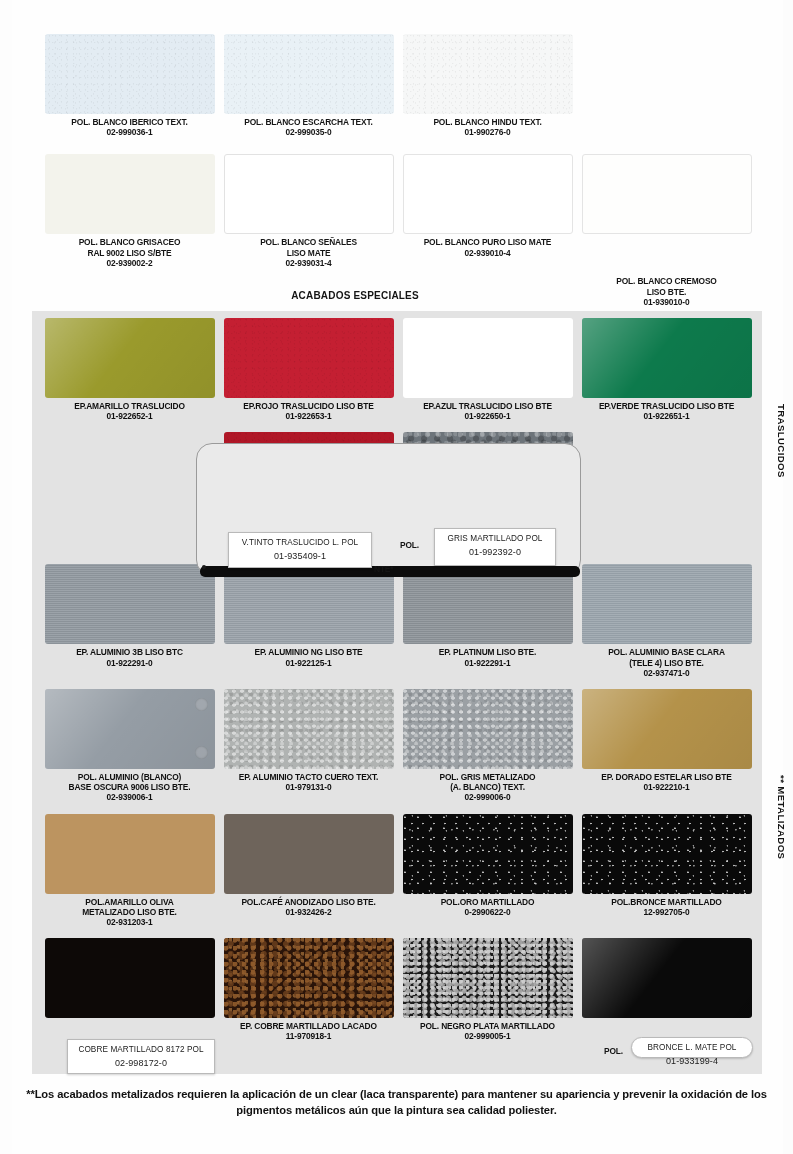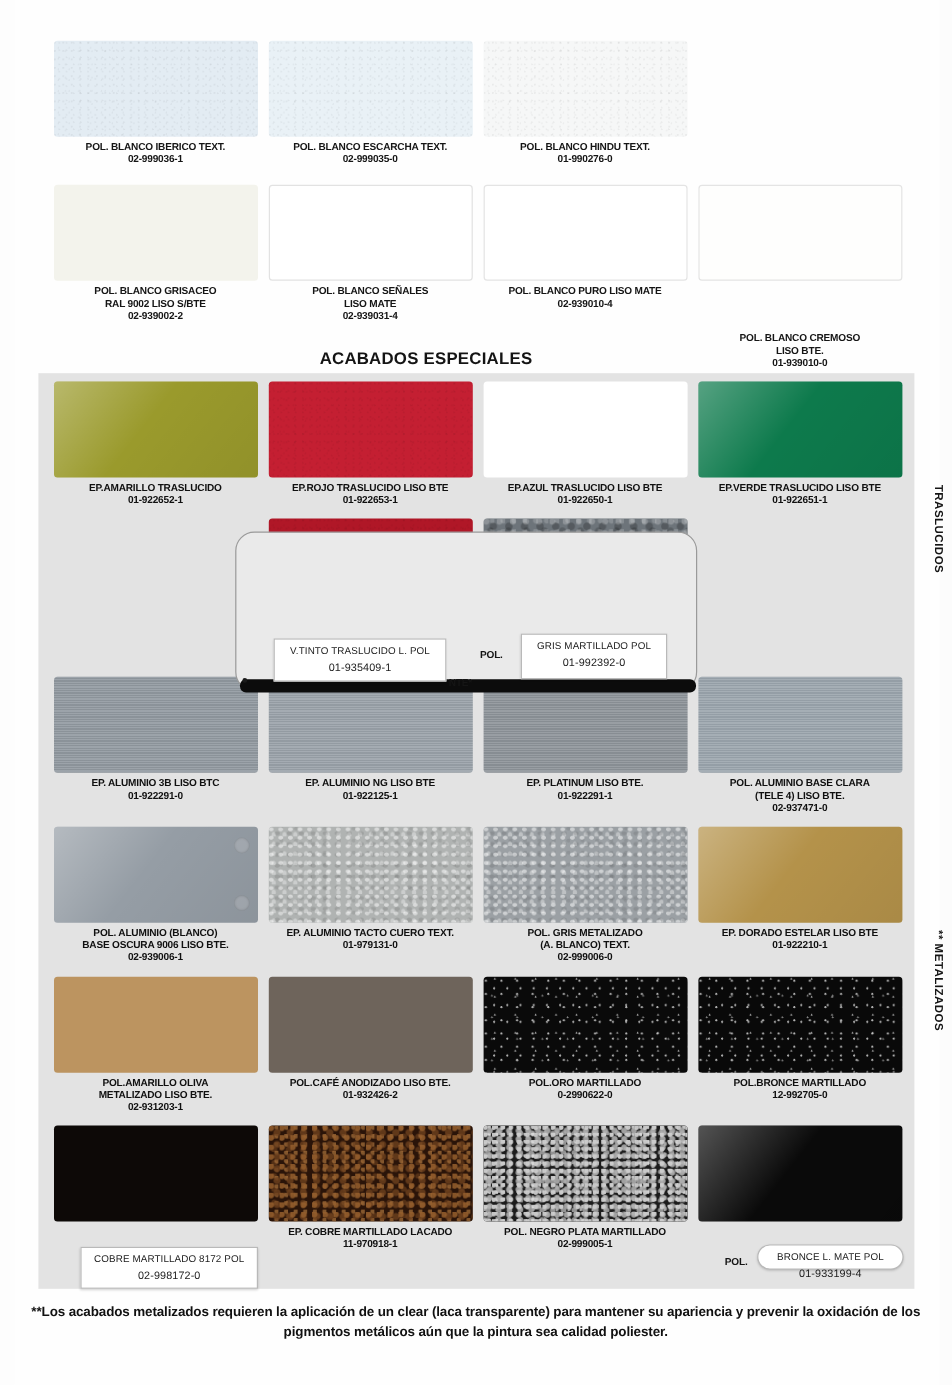--- a/index.html
+++ b/index.html
@@ -156,21 +156,21 @@
     z-index:2;
   }
 
   
   .section-heading {
     position: absolute;
     left: 0;
     top: 290px;
     width: 710px;
     text-align: center;
-    font-size: 14px;
+    font-size: 10px;
     font-weight: bold;
     letter-spacing: 0.2px;
     color: #141414;
   }
 
   
   .special-panel {
     position: absolute;
     left: 32px;
     top: 311px;

